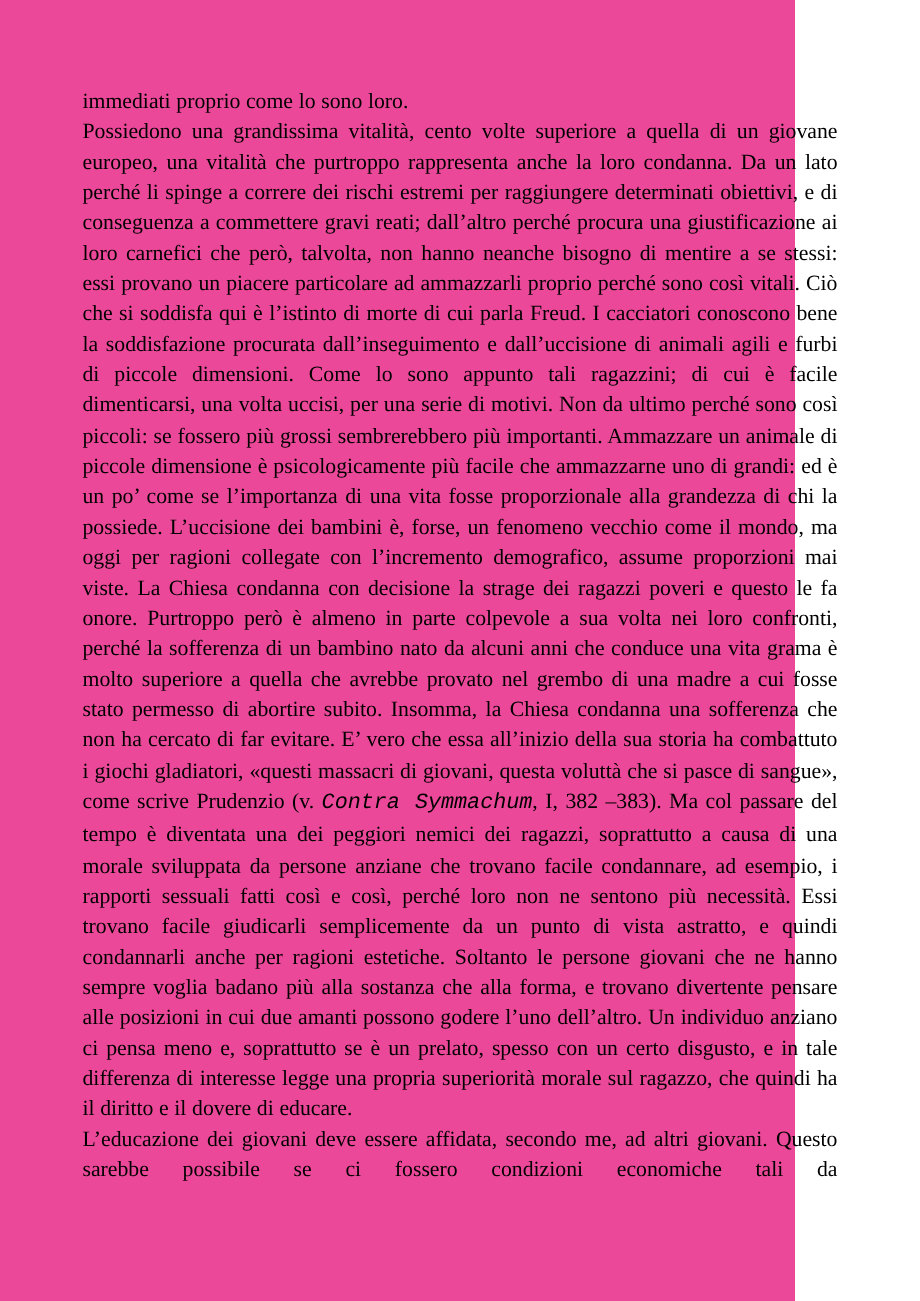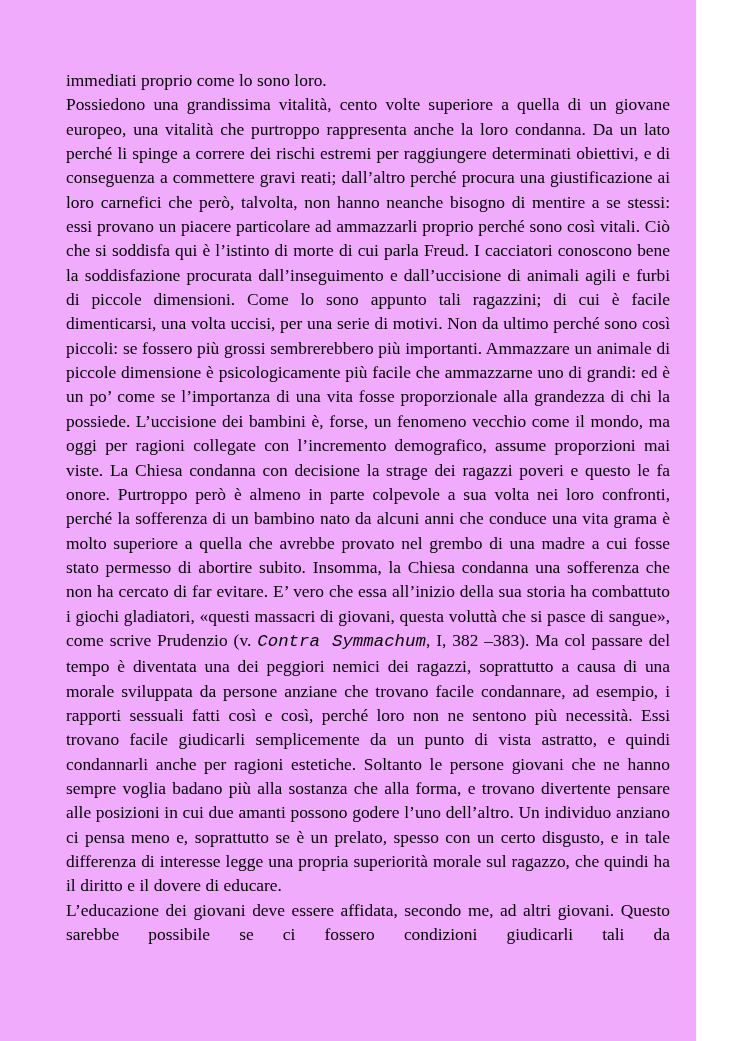--- a/index.html
+++ b/index.html
@@ -11,23 +11,23 @@
   body {
     width: 736px;
     height: 1041px;
     overflow: hidden;
     font-family: "Liberation Serif", "DejaVu Serif", serif;
     color: #000000;
     -webkit-font-smoothing: antialiased;
   }
   .page {
     position: relative;
-    width: 696px;
+    width: 636px;
     height: 1041px;
-    background: #f0abfc;
+    background: #ec4899;
     box-sizing: border-box;
   }
   .text-column {
     position: absolute;
     left: 66px;
     top: 68px;
     width: 604px;
   }
   .para {
     margin: 0;
@@ -55,16 +55,16 @@
 </head>
 <body>
 
 <div class="page">
   <div class="text-column">
 
     <p class="para">immediati proprio come lo sono loro.</p>
 
     <p class="para"><span>Possiedono una grandissima vitalità, cento volte superiore a quella di un giovane europeo, una vitalità che purtroppo rappresenta anche la loro condanna. Da un lato perché li spinge a correre dei rischi estremi per raggiungere determinati obiettivi, e di conseguenza a commettere gravi reati; dall’altro perché procura una giustificazione ai loro carnefici che però, talvolta, non hanno neanche bisogno di mentire a se stessi: essi provano un piacere particolare ad ammazzarli proprio perché sono così vitali. Ciò che si soddisfa qui è l’istinto di morte di cui parla Freud. I cacciatori conoscono bene la soddisfazione procurata dall’inseguimento e dall’uccisione di animali agili e furbi di piccole dimensioni. Come lo sono appunto tali ragazzini; di cui è facile dimenticarsi, una volta uccisi, per una serie di motivi. Non da ultimo perché sono così piccoli: se fossero più grossi sembrerebbero più importanti. Ammazzare un animale di piccole dimensione è psicologicamente più facile che ammazzarne uno di grandi: ed è un po’ come se l’importanza di una vita fosse proporzionale alla grandezza di chi la possiede. L’uccisione dei bambini è, forse, un fenomeno vecchio come il mondo, ma oggi per ragioni collegate con l’incremento demografico, assume proporzioni mai viste. La Chiesa condanna con decisione la strage dei ragazzi poveri e questo le fa onore. Purtroppo però è almeno in parte colpevole a sua volta nei loro confronti, perché la sofferenza di un bambino nato da alcuni anni che conduce una vita grama è molto superiore a quella che avrebbe provato nel grembo di una madre a cui fosse stato permesso di abortire subito. Insomma, la Chiesa condanna una sofferenza che non ha cercato di far evitare. E’ vero che essa all’inizio della sua storia ha combattuto i giochi gladiatori, «questi massacri di giovani, questa voluttà che si pasce di sangue», come scrive Prudenzio (v. </span><span class="italic">Contra Symmachum</span><span>, I, 382 –383). Ma col passare del tempo è diventata una dei peggiori nemici dei ragazzi, soprattutto a causa di una morale sviluppata da persone anziane che trovano facile condannare, ad esempio, i rapporti sessuali fatti così e così, perché loro non ne sentono più necessità. Essi trovano facile giudicarli semplicemente da un punto di vista astratto, e quindi condannarli anche per ragioni estetiche. Soltanto le persone giovani che ne hanno sempre voglia badano più alla sostanza che alla forma, e trovano divertente pensare alle posizioni in cui due amanti possono godere l’uno dell’altro. Un individuo anziano ci pensa meno e, soprattutto se è un prelato, spesso con un certo disgusto, e in tale differenza di interesse legge una propria superiorità morale sul ragazzo, che quindi ha il diritto e il dovere di educare.</span></p>
 
-    <p class="para continues">L’educazione dei giovani deve essere affidata, secondo me, ad altri giovani. Questo sarebbe possibile se ci fossero condizioni giudicarli tali da</p>
+    <p class="para continues">L’educazione dei giovani deve essere affidata, secondo me, ad altri giovani. Questo sarebbe possibile se ci fossero condizioni economiche tali da</p>
 
   </div>
 </div>
 
 </body></html>

